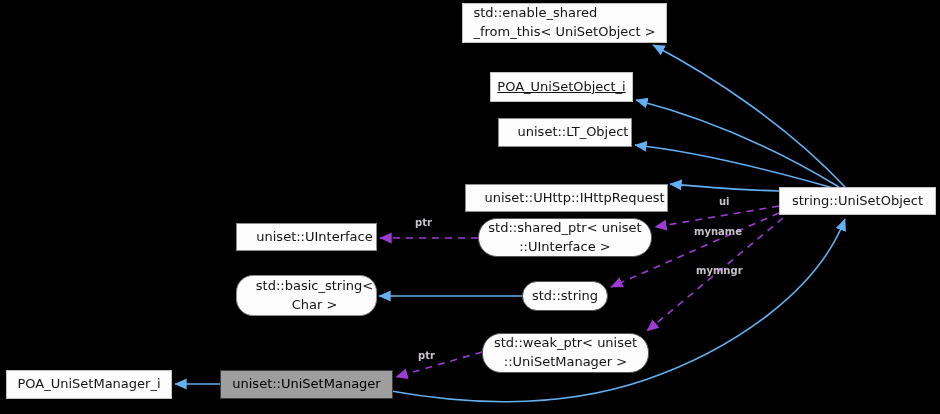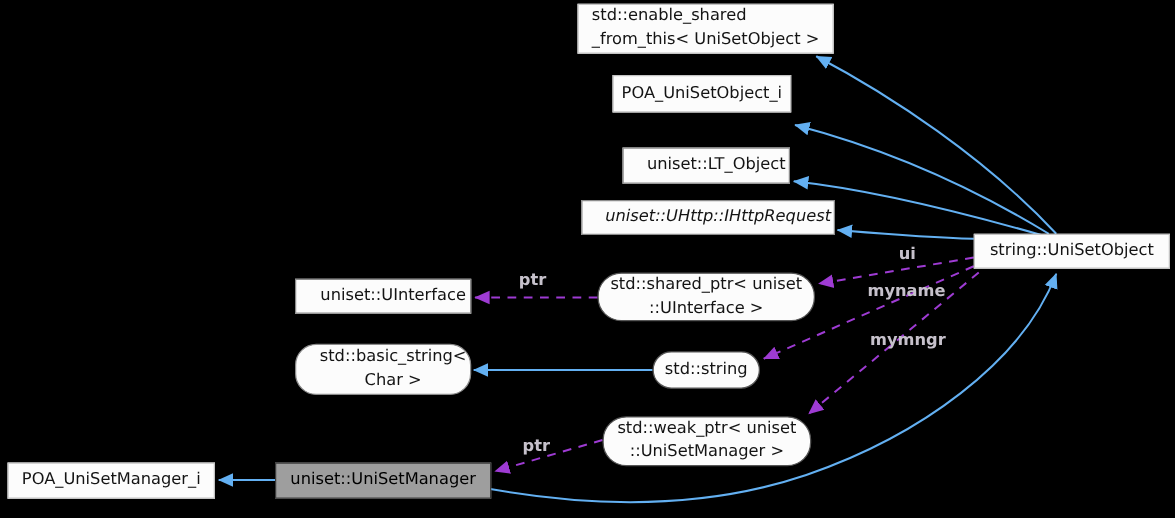--- a/index.html
+++ b/index.html
@@ -54,21 +54,21 @@
   .b-dark   { border-color: #565656; border-radius: 19px; }
   .highlight {
     background: #9e9e9e;
     border-color: #3c3c3c;
     border-width: 1.6px;
     color: #000000;
   }
   .ta-left .node-label { text-align: left; }
   .edge-label {
     position: absolute;
-    font-size: 13px;
+    font-size: 10px;
     font-weight: bold;
     color: #c6c1cb;
     white-space: nowrap;
   }
 </style>
 </head>
 <body>
 
 <div class="canvas">
 
@@ -95,29 +95,29 @@
     <path class="edge-usage" marker-end="url(#arrow-purple)" d="M779,213 L611,287"></path>
     <path class="edge-usage" marker-end="url(#arrow-purple)" d="M783,218 L647,331"></path>
     <path class="edge-usage" marker-end="url(#arrow-purple)" d="M482,352 L396,377"></path>
   </svg>
 
   <div class="node b-light ta-left" style="left:462px;top:3px;width:205px;height:40px;">
     <span class="node-label">std::enable_shared
 _from_this&lt; UniSetObject &gt;</span>
   </div>
 
-  <div class="node b-light" style="left:490px;top:60px;width:143px;height:30px;">
+  <div class="node b-light" style="left:490px;top:72px;width:143px;height:30px;text-decoration:underline;">
     <span class="node-label">POA_UniSetObject_i</span>
   </div>
 
   <div class="node b-med" style="left:498px;top:118px;width:134px;height:29px;">
     <span class="node-label">uniset::LT_Object</span>
   </div>
 
-  <div class="node b-med" style="left:465px;top:160px;width:203px;height:28px;font-style:italic;">
+  <div class="node b-med" style="left:465px;top:184px;width:203px;height:28px;">
     <span class="node-label">uniset::UHttp::IHttpRequest</span>
   </div>
 
   <div class="node b-light" style="left:779px;top:187px;width:157px;height:28px;">
     <span class="node-label">string::UniSetObject</span>
   </div>
 
   <div class="node b-med" style="left:236px;top:223px;width:141px;height:28px;">
     <span class="node-label">uniset::UInterface</span>
   </div>

